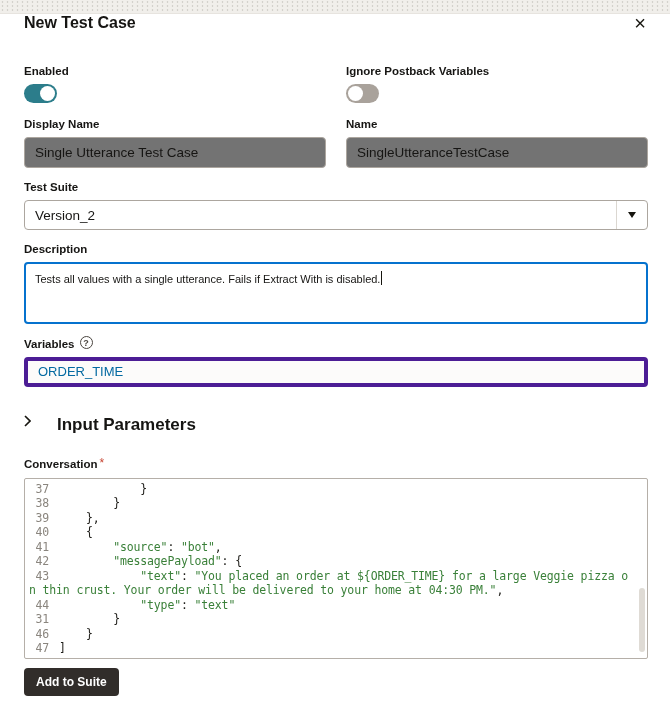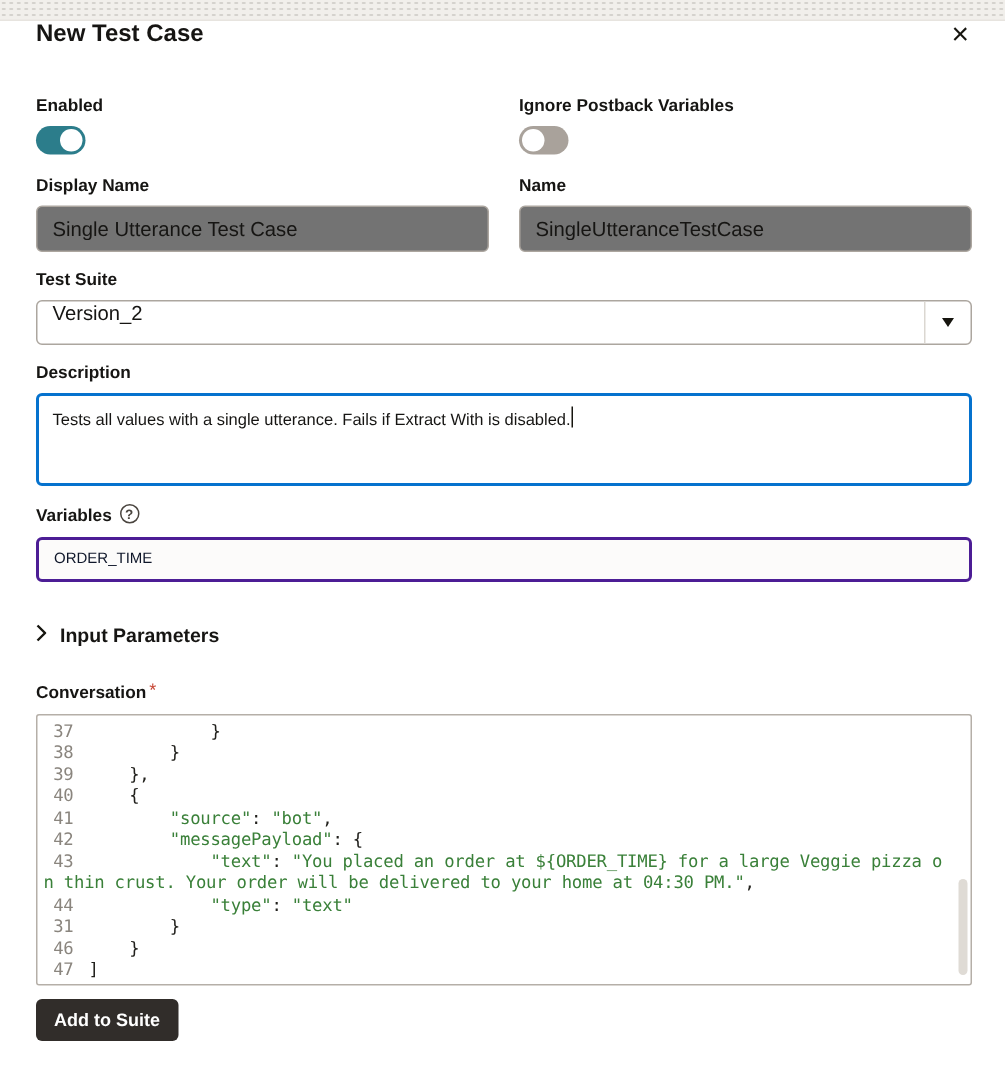--- a/index.html
+++ b/index.html
@@ -30,44 +30,44 @@
   .switch .thumb { position: absolute; top: 2px; width: 15px; height: 15px; border-radius: 50%; background: #fff; }
   .switch.on .thumb  { right: 2px; }
   .switch.off .thumb { left: 2px; }
   .row-names { margin-top: 15px; }
   .text-input {
     width: 100%; height: 31px; border: 1px solid #aca69f; border-radius: 4px;
     padding: 0 10px; font-size: 13.5px; font-family: inherit; color: #161513; background: #737373;
   }
   .field-suite { margin-top: 13px; }
   .select {
-    display: flex; align-items: flex-start; height: 30px;
+    display: flex; align-items: center; height: 30px;
     border: 1px solid #aca69f; border-radius: 4px; background: #fff; cursor: pointer;
   }
   .select-value { flex: 1; padding: 0 10px; font-size: 13.5px; }
   .select-divider { width: 1px; align-self: stretch; background: #dbd7d1; }
   .select-arrow { width: 30px; display: flex; justify-content: center; align-items: center; height: 100%; }
   .select-arrow::after { content: ""; border-left: 4.5px solid transparent; border-right: 4.5px solid transparent; border-top: 6px solid #16150f; }
   .field-desc { margin-top: 13px; }
   .textarea {
     width: 100%; height: 62px; border: 2px solid var(--accent-blue, #0572ce);
     border-radius: 4px; padding: 7px 9px; font-size: 11px; cursor: text; background: #fff;
   }
   .caret { display: inline-block; width: 1px; height: 14px; background: #16150f; margin-left: 1px; vertical-align: -2px; }
   .field-vars { margin-top: 12px; }
   .help-icon {
     display: inline-flex; justify-content: center; align-items: center;
     width: 13px; height: 13px; border: 1px solid #4a453f; border-radius: 50%;
     font-size: 9px; font-weight: bold; color: #4a453f; margin-left: 5px; vertical-align: 2px;
   }
   .var-input {
-    width: 100%; height: 30px; border: 2px solid #4c1d95; border-radius: 4px; background: #fcfbfa;
-    display: flex; align-items: center; padding: 0 10px; font-size: 10px; color: #0f172a; cursor: text;
+    width: 100%; height: 30px; border: 4px solid #4c1d95; border-radius: 4px; background: #fcfbfa;
+    display: flex; align-items: center; padding: 0 10px; font-size: 13px; color: #0369a1; cursor: text;
   }
-  .collapsible { margin-top: 28px; display: inline-flex; align-items: flex-start; gap: 9px; cursor: pointer; font-size: 13px; font-weight: bold; }
+  .collapsible { margin-top: 28px; display: inline-flex; align-items: flex-start; gap: 26px; cursor: pointer; font-size: 17px; font-weight: bold; }
   .field-conv { margin-top: 19px; }
   .conv-label { display: inline-block; font-size: 11.5px; font-weight: bold; }
   .required { color: var(--required-red, #c74634); margin-left: 2px; font-size: 12px; vertical-align: 1px; }
   .editor {
     position: relative; margin-top: 6px; border: 1px solid #b5afa8; border-radius: 2px;
     background: #fff; padding: 3px 2px 3px 0; height: 181px; overflow: hidden;
     font-family: "DejaVu Sans Mono", monospace; font-size: 11.5px; line-height: 14.5px; letter-spacing: -0.15px;
   }
   .code-line { display: flex; white-space: pre; }
   .line-num { flex: none; width: 34px; text-align: right; padding-right: 10px; color: #8a857e; }

